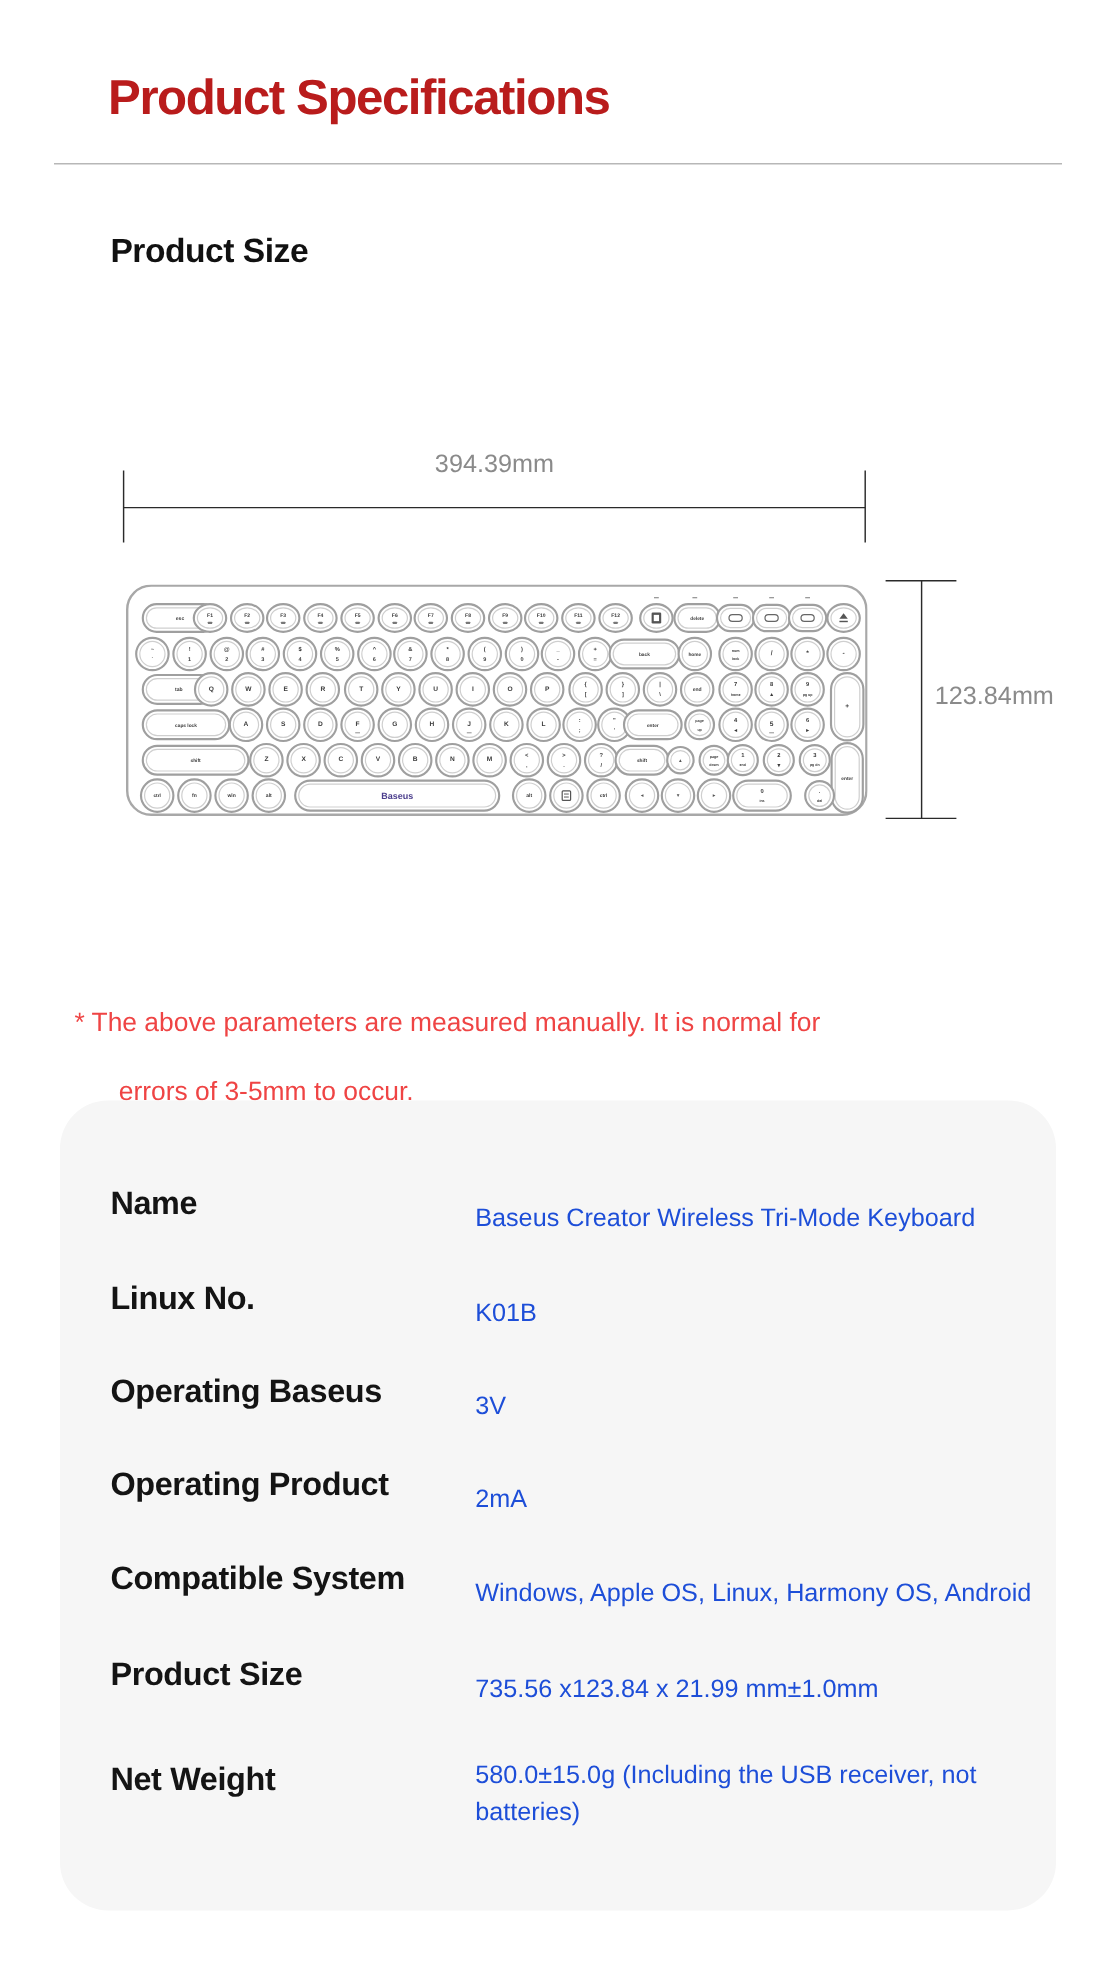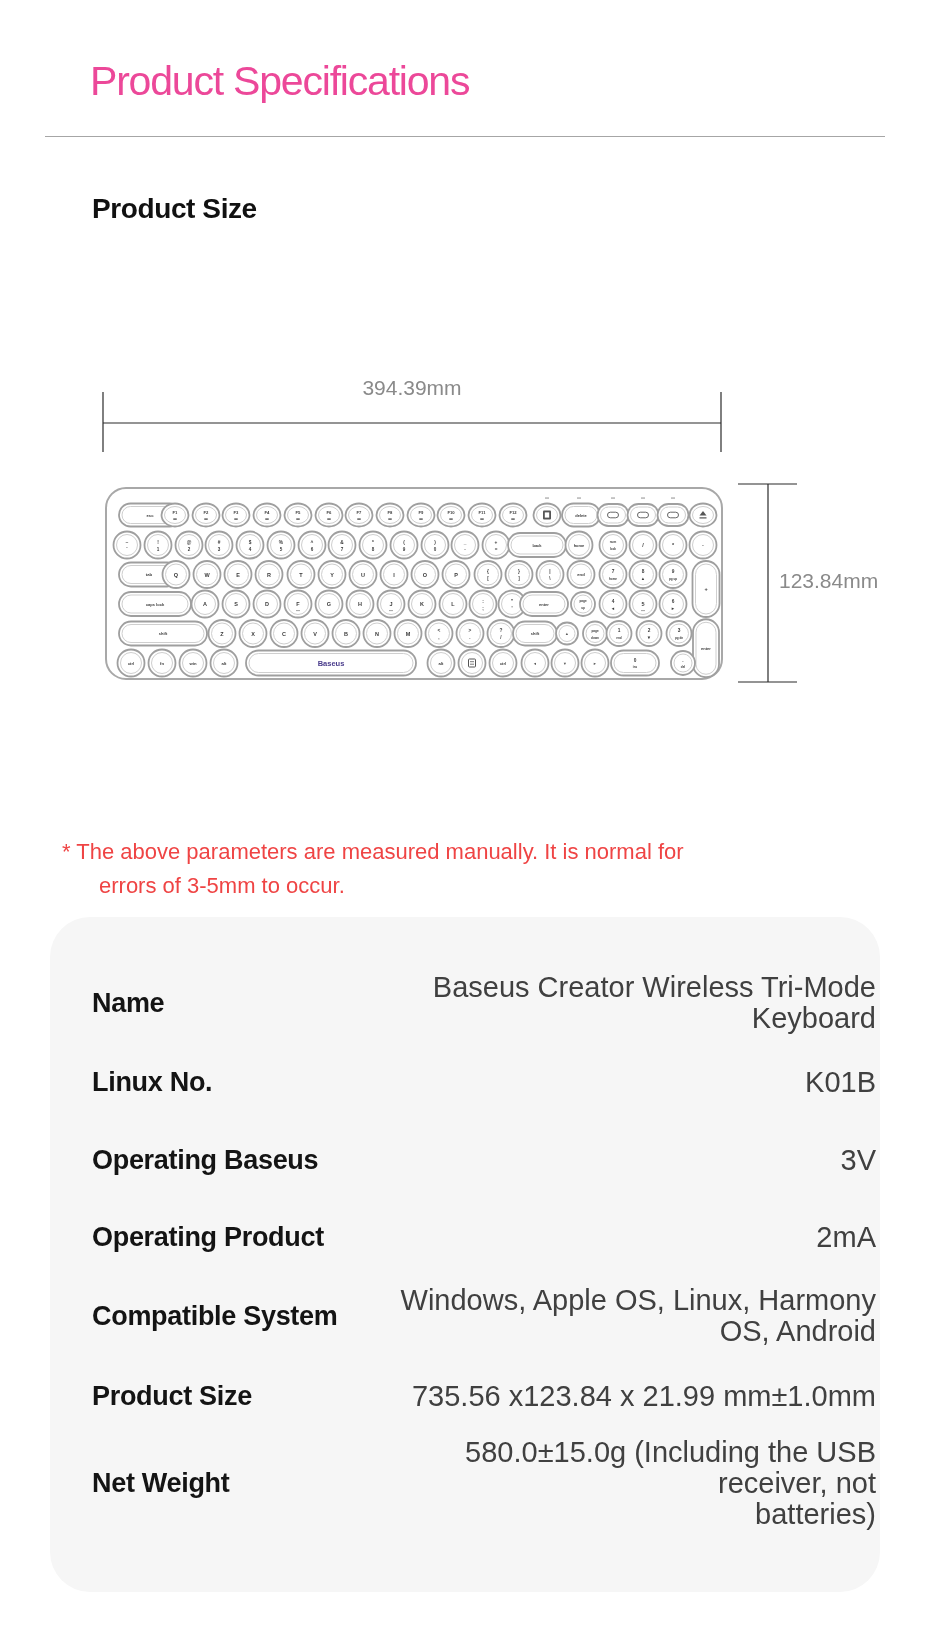--- a/index.html
+++ b/index.html
@@ -1,36 +1,36 @@
 <!DOCTYPE html>
 <html><head>
 <meta charset="utf-8">
 <style>
   html,body{margin:0;padding:0;background:#ffffff;}
   .page{position:relative;width:930px;height:1650px;background:#fff;overflow:hidden;
         font-family:"Liberation Sans", sans-serif;}
-  .page-title{position:absolute;left:90px;top:58px;font-size:41px;font-weight:400;
-              letter-spacing:-1.2px;color:#ec4899;}
+  .page-title{position:absolute;left:90px;top:58px;font-size:41px;font-weight:700;
+              letter-spacing:-1.2px;color:#b91c1c;}
   .divider{position:absolute;left:45px;top:136px;width:840px;height:1px;background:#a6a6a6;}
   .section-heading{position:absolute;left:92px;top:193px;font-size:28px;font-weight:700;
                    letter-spacing:-0.4px;color:#111;}
   .dim-h{position:absolute;left:95px;top:368px;}
   .dim-v{position:absolute;left:730px;top:476px;}
   .kb{position:absolute;left:105px;top:487px;}
   .dim-label{font-family:"Liberation Sans",sans-serif;font-size:21px;fill:#8a8a8a;}
   .dimline{stroke:#2a2a2a;stroke-width:1.2;}
   .footnote{position:absolute;left:62px;top:835px;font-size:22px;line-height:34px;color:#ef4444;}
-  .footnote .fn2{padding-left:37px;}
+  .footnote .fn2{padding-left:37px;margin-top:24px;}
   .spec-card{position:absolute;left:50px;top:917px;width:830px;height:675px;
-             background:#f6f6f6;border-radius:40px;text-align:right;}
+             background:#f6f6f6;border-radius:40px;}
   .spec-row{position:absolute;left:0;width:100%;height:0;}
   .spec-label{position:absolute;left:42px;top:0;transform:translateY(-50%);
               font-size:27px;font-weight:700;letter-spacing:-0.3px;color:#141414;white-space:nowrap;}
-  .spec-value{position:absolute;left:346px;top:0;transform:translateY(-50%);
-              width:480px;font-size:29px;line-height:31px;color:#404040;white-space:pre-line;}
+  .spec-value{position:absolute;left:346px;top:12px;transform:translateY(-50%);
+              width:480px;font-size:21px;line-height:31px;color:#1d4ed8;white-space:pre-line;}
 </style>
 </head>
 <body>
 
 <div class="page">
 
   <h1 class="page-title" style="margin:0">Product Specifications</h1>
   <div class="divider"></div>
   <h2 class="section-heading" style="margin:0">Product Size</h2>
 

